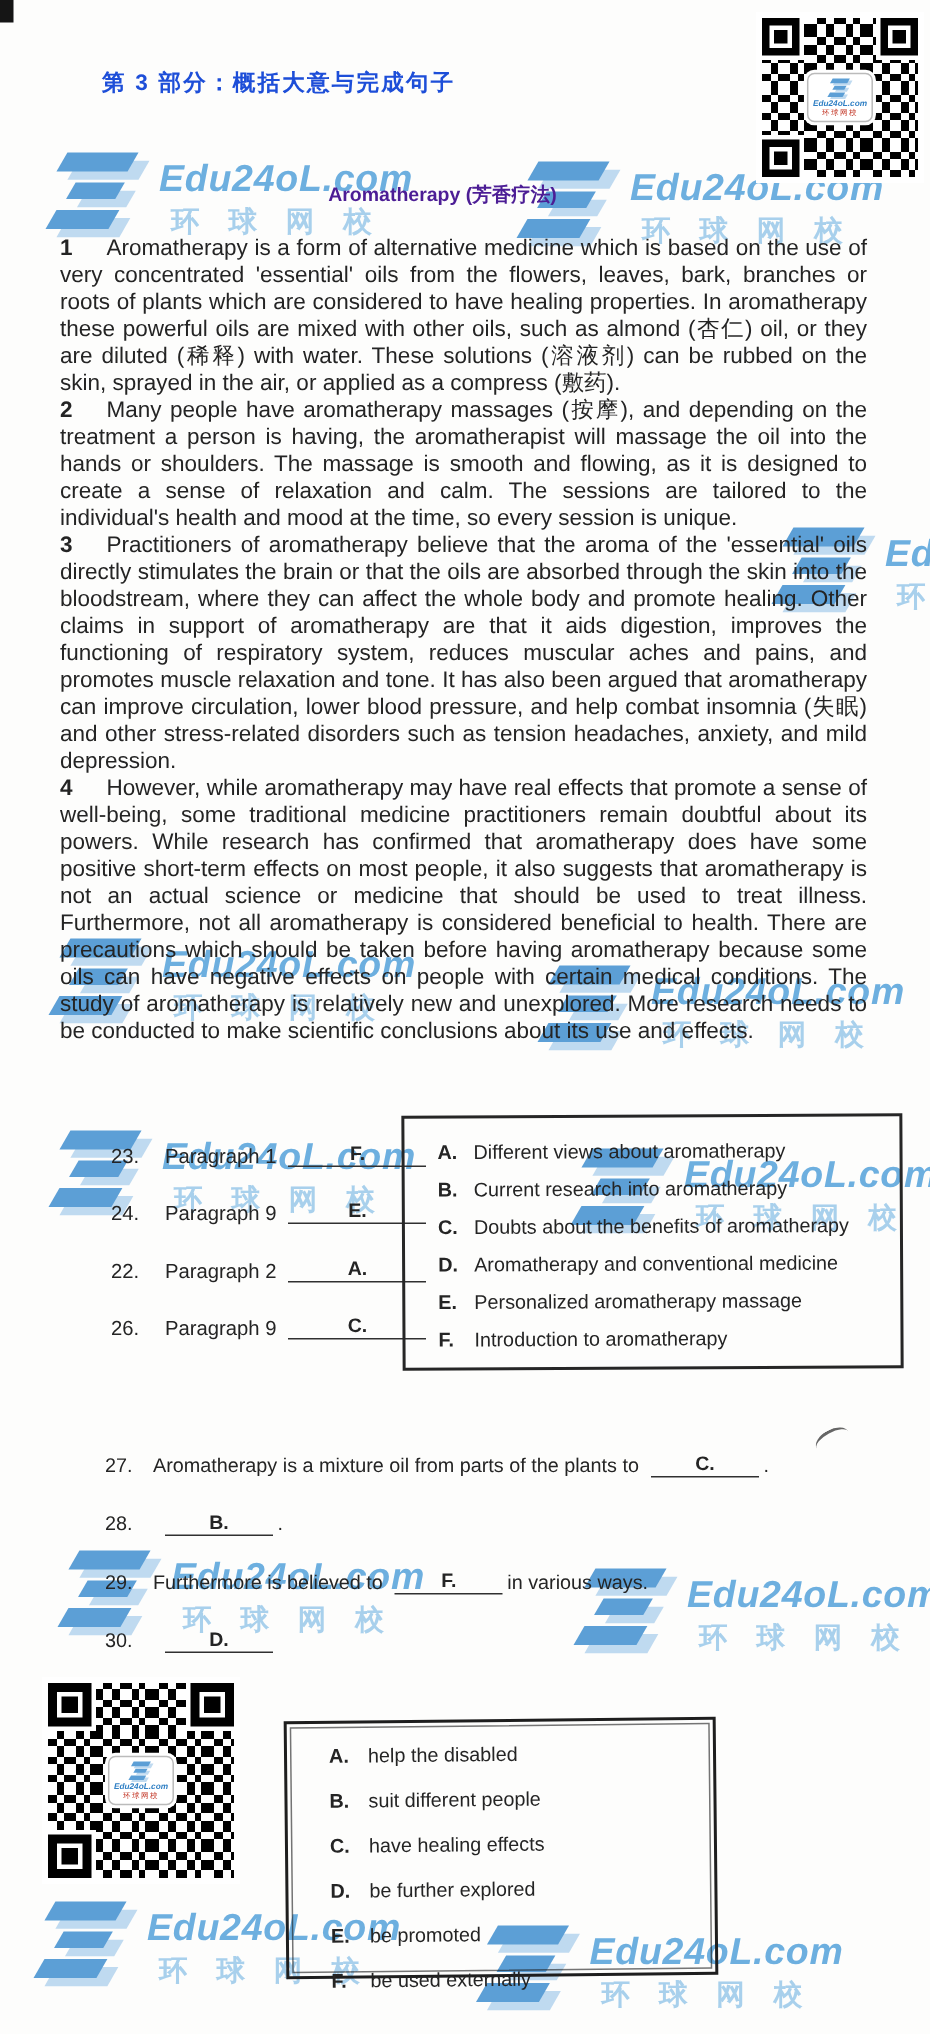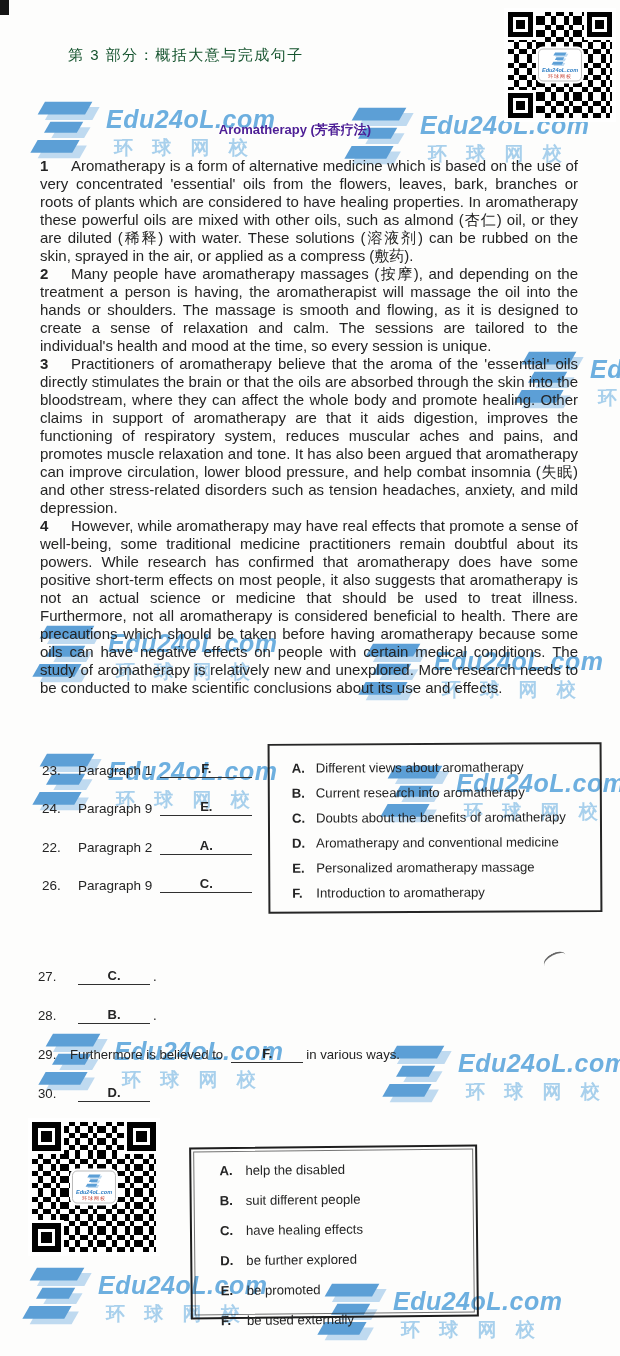--- a/index.html
+++ b/index.html
@@ -28,28 +28,28 @@
   .qr-lg .finder{width:29px;height:29px;border-width:6px;}
   .f-tl{left:4px;top:4px;} .f-tr{right:4px;top:4px;} .f-bl{left:4px;bottom:4px;}
   .qr-badge{position:absolute;left:50%;top:50%;transform:translate(-50%,-50%);
     background:#fff;border-radius:5px;box-shadow:0 0 0 2px #fff;border:1px solid #bbb;
     display:flex;flex-direction:column;align-items:center;padding:2px 3px;}
   .qr-badge svg{width:18px;height:15px;}
   .badge-t1{font-size:5.5px;font-weight:700;font-style:italic;color:#2f7fc4;line-height:6px;white-space:nowrap;}
   .badge-t2{font-size:5px;color:#c43a2a;line-height:6px;white-space:nowrap;letter-spacing:1px;}
   
   .content{position:absolute;inset:0;z-index:2;}
-  .section-header{position:absolute;left:68px;top:46px;font-size:15px;font-weight:400;letter-spacing:1.5px;color:#14532d;text-align:right;}
+  .section-header{position:absolute;left:68px;top:46px;font-size:15px;font-weight:700;letter-spacing:1.5px;color:#1d4ed8;text-align:right;}
   .doc-title{position:absolute;left:0;right:30px;top:121px;text-align:center;font-size:13px;font-weight:700;color:#4c1d95;}
   .passage{position:absolute;left:40px;top:157px;width:538px;font-size:15px;line-height:18px;text-align:justify;}
   .passage p{margin:0;}
   .pnum{display:inline-block;width:31px;font-weight:700;}
   
   .mrow{position:absolute;left:42px;display:flex;align-items:flex-end;font-size:13.5px;white-space:nowrap;}
-  .qnum{display:inline-block;width:36px;font-weight:400;}
+  .qnum{display:inline-block;width:36px;font-weight:400;margin-left:32px;}
   .blank{display:inline-block;width:92px;height:17px;margin-left:8px;border-bottom:1.6px solid #303030;position:relative;}
   .ans{position:absolute;left:50%;transform:translateX(-50%);bottom:1px;font-weight:700;font-size:13px;}
   .after-blank{margin-left:3px;}
   
   .obox1{position:absolute;left:268px;top:743px;width:334px;height:170px;box-sizing:border-box;
     border:2px solid #262626;transform:rotate(-.3deg);padding:15px 0 0 22px;}
   .orow{display:flex;font-size:13.2px;margin-bottom:10px;white-space:nowrap;}
   .orow b{width:24px;flex:none;}
   
   .crow{position:absolute;left:38px;display:flex;align-items:center;font-size:13.2px;white-space:nowrap;}
@@ -251,20 +251,21 @@
           <span>Personalized aromatherapy massage</span>
         </div>
       <div class="orow">
           <b>F.</b>
           <span>Introduction to aromatherapy</span>
         </div>
     </div>
 
     <div class="crow" style="top:968px">
         <span class="qnum">27.</span>
+        <span>Aromatherapy is a mixture oil from parts of the plants to</span>
         <span class="cblank">
           <span class="ans">C.</span>
         </span>
         <span class="after-blank">.</span>
       </div>
     <div class="crow" style="top:1007px">
         <span class="qnum">28.</span>
         <span class="cblank">
           <span class="ans">B.</span>
         </span>

